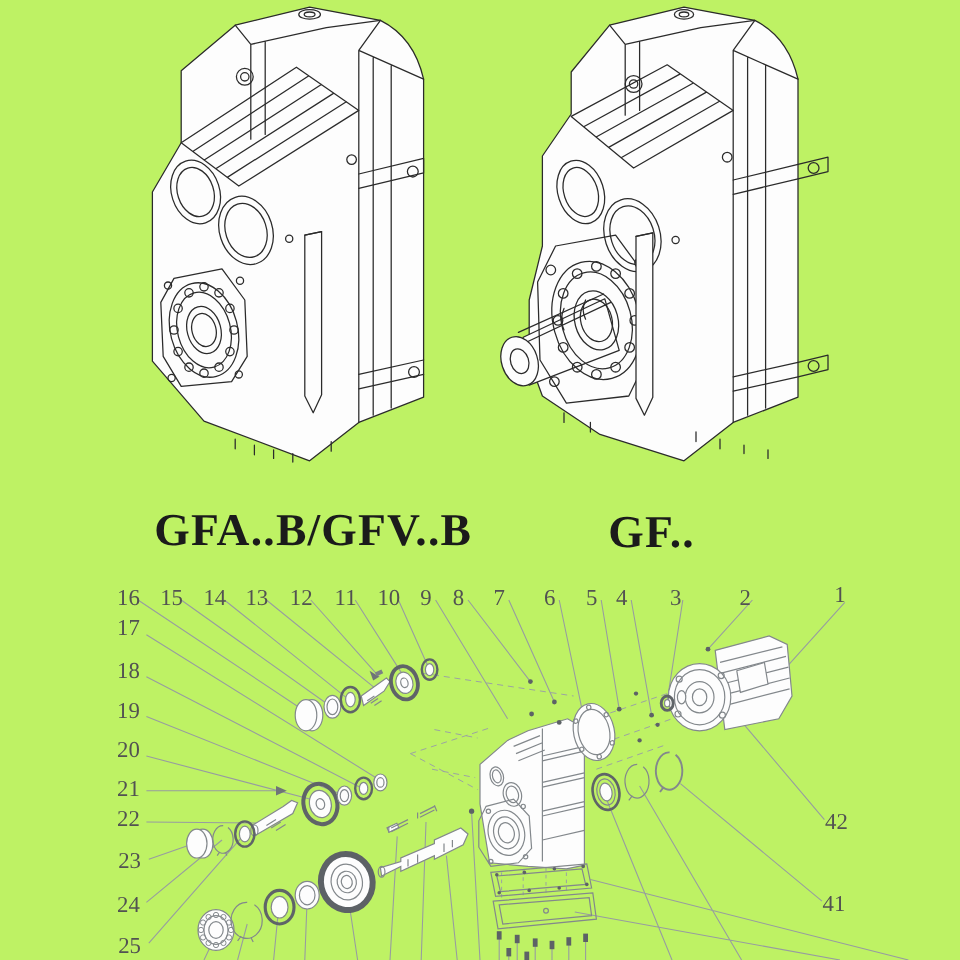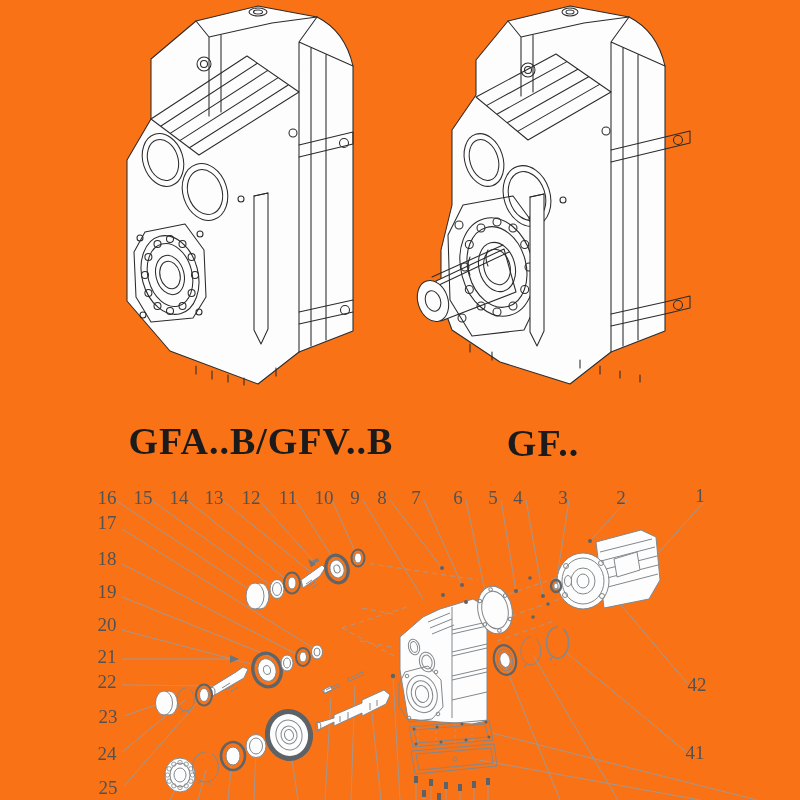--- a/index.html
+++ b/index.html
@@ -1,16 +1,16 @@
 <!DOCTYPE html>
 <html><head>
 <meta charset="utf-8">
 <style>
   html,body{margin:0;padding:0;background:#ffffff;}
-  .canvas{position:relative;width:800px;height:800px;background:#f97316;overflow:hidden;
+  .canvas{position:relative;width:800px;height:800px;background:#bef264;overflow:hidden;
           font-family:"Liberation Serif", serif;}
   svg{position:absolute;left:0;top:0;}
   .lineart{stroke:#2b2b2b;stroke-width:1.05;fill:none;stroke-linejoin:round;stroke-linecap:round;}
   .lineart-fill{stroke:#2b2b2b;stroke-width:1.05;fill:#fdfdfd;stroke-linejoin:round;}
   .g-line{stroke:#979ca0;stroke-width:0.9;fill:none;}
   .g-part{stroke:#83888c;stroke-width:1;fill:none;}
   .g-partw{stroke:#83888c;stroke-width:1;fill:#fdfdfd;}
   .g-dark{stroke:#5f6468;stroke-width:2;fill:none;}
   .g-fill{fill:#5d6266;stroke:none;}
   .dashed{stroke:#9aa0a4;stroke-width:0.8;fill:none;stroke-dasharray:5 4;}

